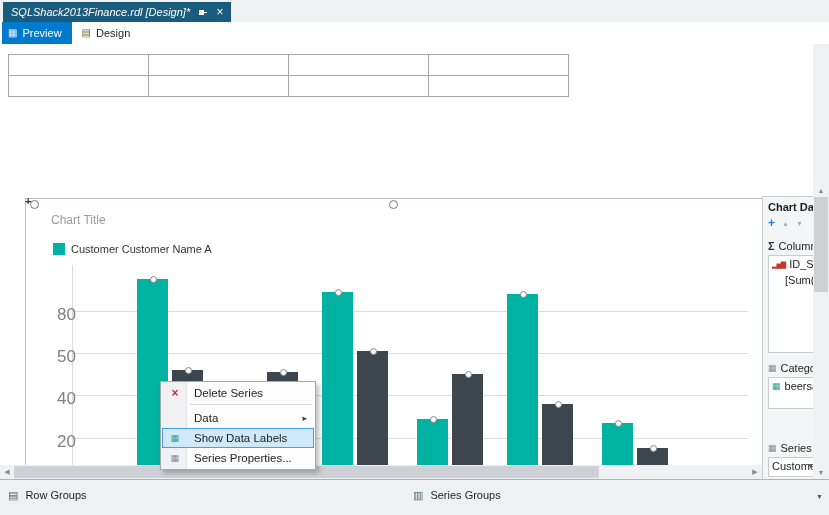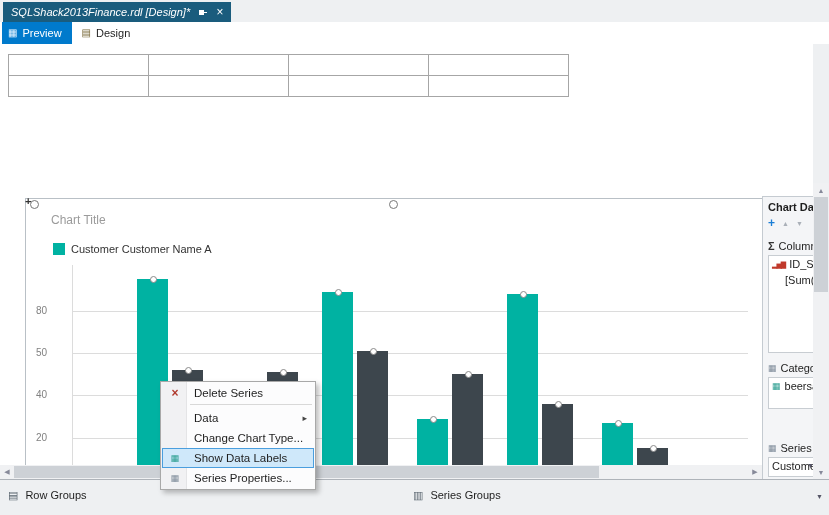--- a/index.html
+++ b/index.html
@@ -35,21 +35,21 @@
                 border:1px solid #b9c0c6;}
   .handle{position:absolute;width:7px;height:7px;border:1px solid #777;border-radius:50%;background:#fff;z-index:6;}
   .h-tl{left:4px;top:1px;} .h-tc{left:363px;top:1px;}
   .move-glyph{position:absolute;left:-1px;top:-4px;font-size:11px;font-weight:bold;color:#333;z-index:6;}
   .chart-title{position:absolute;left:25px;top:14px;color:#9b9b9b;font-size:12px;}
   .legend{position:absolute;left:27px;top:44px;display:flex;gap:30px;align-items:center;}
   .legend-item{display:flex;align-items:center;gap:6px;font-size:11px;color:#333;}
   .legend-swatch{width:12px;height:12px;}
   .gridline{position:absolute;left:46px;width:676px;height:1px;background:#dcdcdc;}
   .axis-v{position:absolute;left:46px;top:66px;width:1px;height:215px;background:#dcdcdc;}
-  .ytick{position:absolute;left:10px;width:32px;text-align:left;font-size:10px;color:#808080;}
+  .ytick{position:absolute;left:18px;width:32px;text-align:right;font-size:17px;color:#808080;}
   .bar{position:absolute;width:31px;}
   .bar-dot{position:absolute;left:50%;top:-3px;margin-left:-3px;width:5px;height:5px;background:#fff;
            border:1px solid #8a8a8a;border-radius:50%;}
 
   
   .context-menu{position:absolute;left:160px;top:381px;width:152px;z-index:30;padding:1px;
                 border:1px solid #a8a8a8;box-shadow:3px 3px 5px rgba(0,0,0,.25);
                 background:linear-gradient(to right,#f1f1f3 0 25px,#e4e4e6 25px 26px,#fcfcfd 26px);}
   .menu-item{display:flex;align-items:center;height:20px;font-size:11.5px;color:#1e1e1e;}
   .menu-item.hl{background:var(--menu-highlight-bg);outline:1px solid var(--menu-highlight-border);outline-offset:-1px;}
@@ -239,24 +239,20 @@
       <div class="menu-item">
         <div class="menu-icon ic-delete">×</div>
         <div class="menu-label">Delete Series</div>
       </div>
       <div class="menu-sep"></div>
       <div class="menu-item">
         <div class="menu-icon"></div>
         <div class="menu-label">Data</div>
         <div class="menu-sub">▸</div>
       </div>
-      <div class="menu-item">
-        <div class="menu-icon"></div>
-        <div class="menu-label">Change Chart Type...</div>
-      </div>
       <div class="menu-item hl">
         <div class="menu-icon ic-data_labels">▦</div>
         <div class="menu-label">Show Data Labels</div>
       </div>
       <div class="menu-item">
         <div class="menu-icon ic-properties">▦</div>
         <div class="menu-label">Series Properties...</div>
       </div>
     </div>
 

